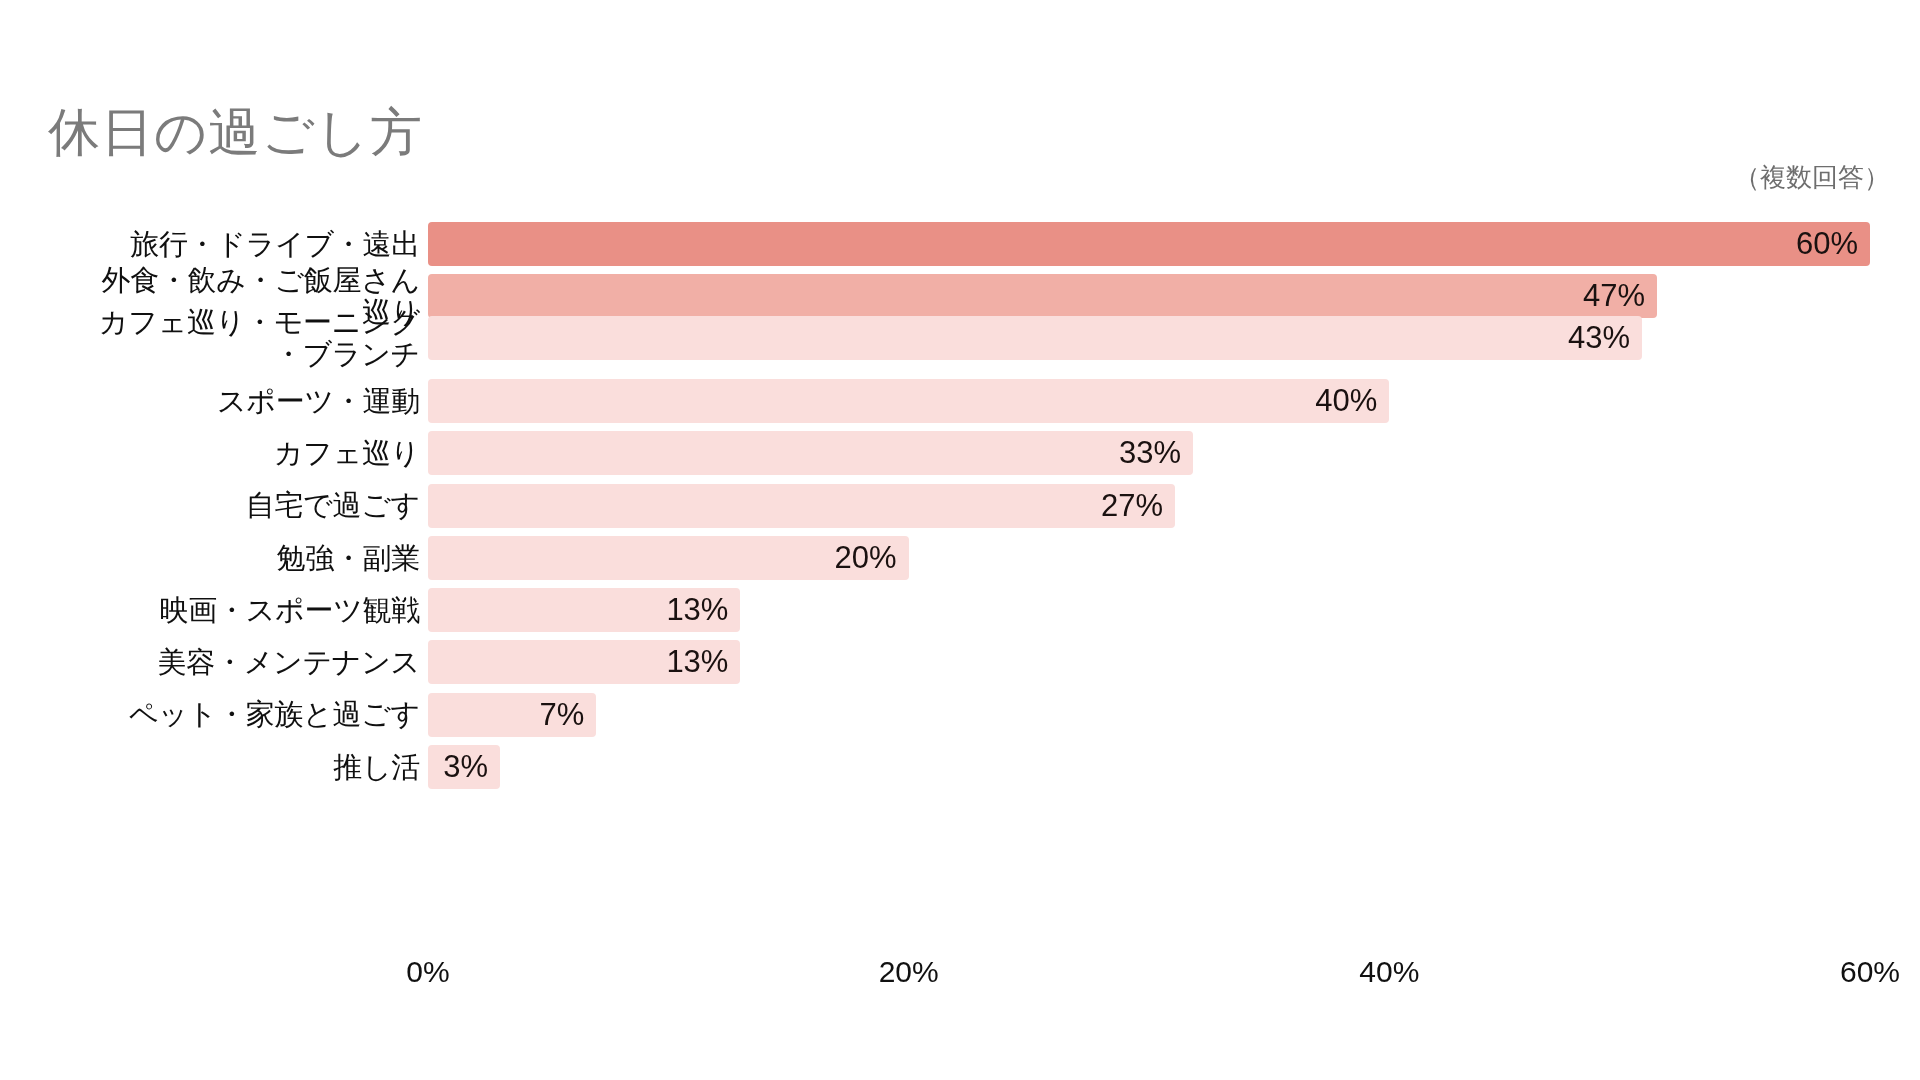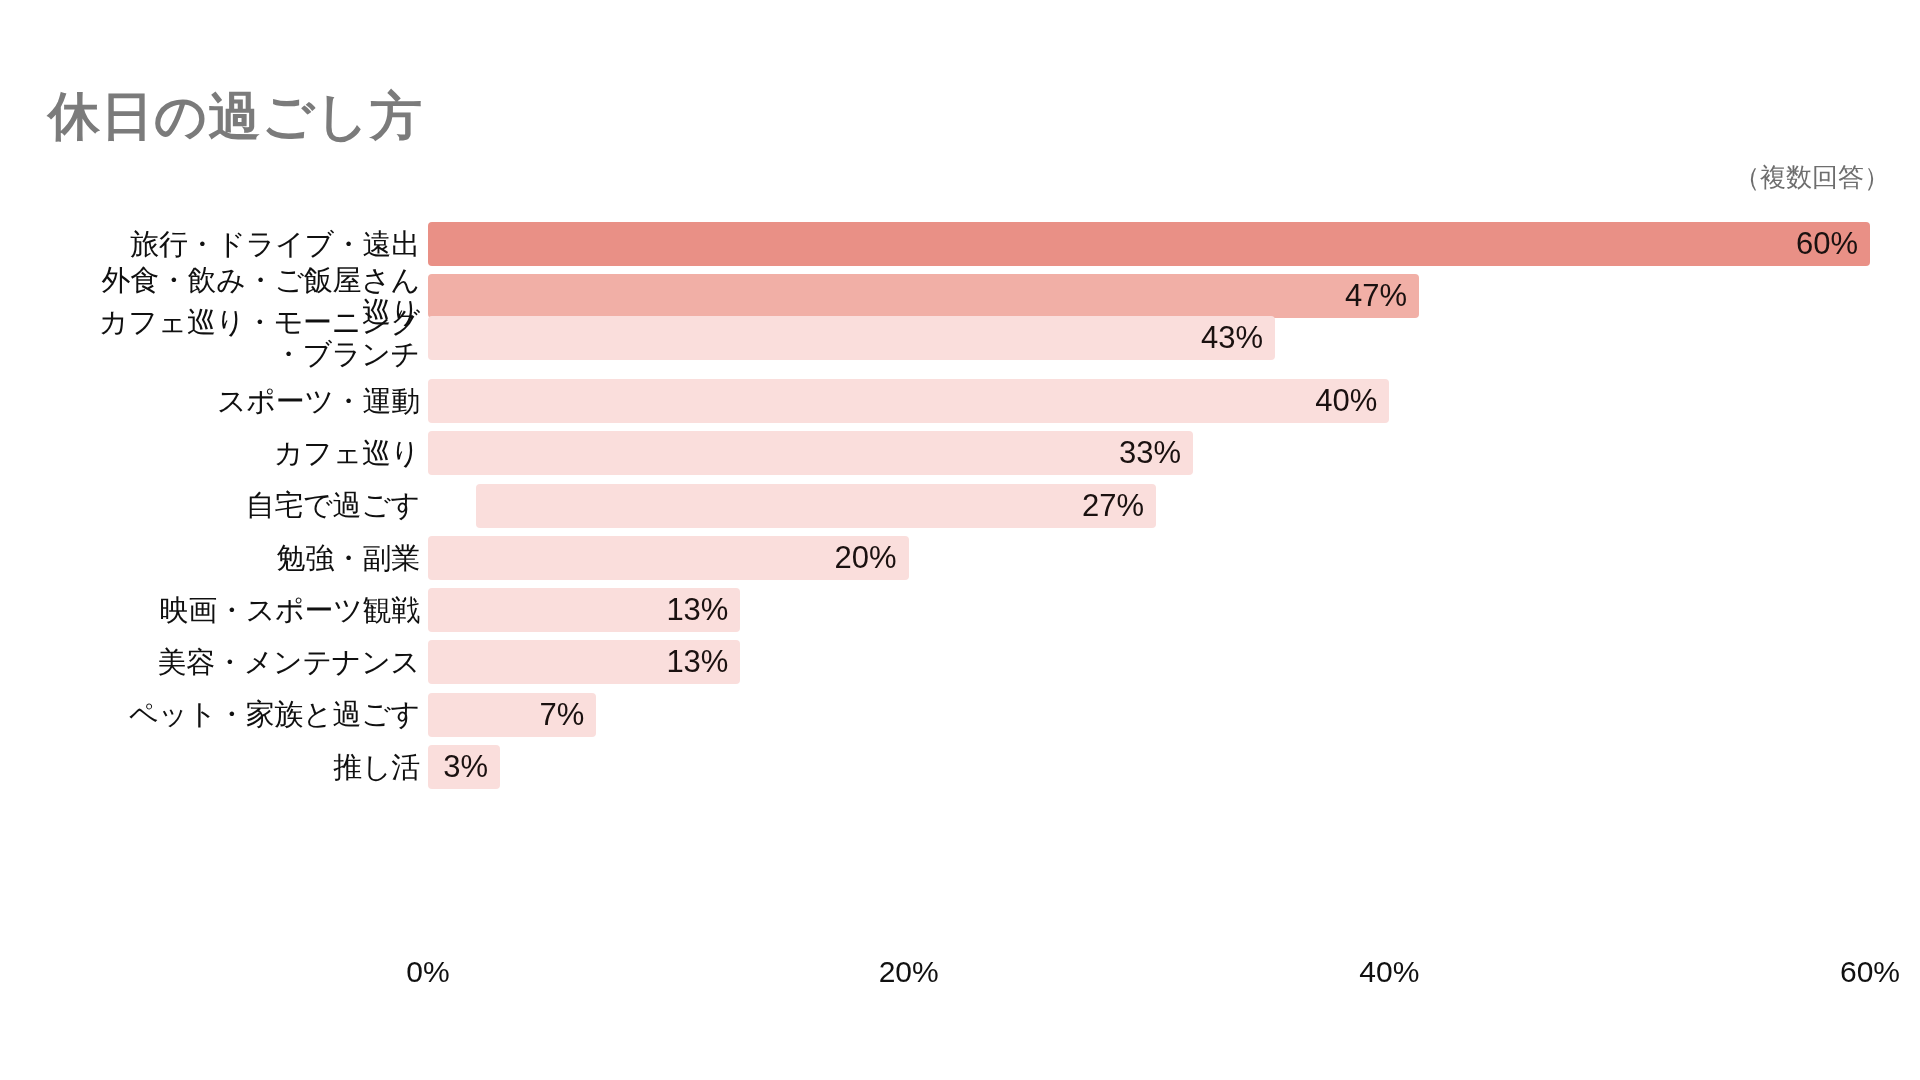--- a/index.html
+++ b/index.html
@@ -20,27 +20,26 @@
     width: 1920px;
     height: 1080px;
     background: #ffffff;
     box-sizing: border-box;
   }
 
   
   .chart-title {
     position: absolute;
     left: 48px;
-    top: 88px;
+    top: 104px;
     font-size: 52px;
     line-height: 1.1;
     color: #7b7b7b;
     letter-spacing: 0.02em;
     white-space: nowrap;
-    font-weight: bold;
   }
 
   
   .chart-note {
     position: absolute;
     right: 30px;
     top: 160px;
     font-size: 26px;
     color: #6e6e6e;
     white-space: nowrap;
@@ -131,30 +130,30 @@
         <div class="cat-label">旅行・ドライブ・遠出</div>
         <div class="bar-wrap" style="width: 1442px;">
           <div class="bar" style="width: 100%; background: rgb(233, 144, 134);">
             <span class="bar-value">60%</span>
           </div>
         </div>
       </div>
       <div class="row" style="top: 52.3px;">
         <div class="cat-label">外食・飲み・ご飯屋さん
 巡り</div>
-        <div class="bar-wrap" style="width: 991px;">
+        <div class="bar-wrap" style="width: 1229px;">
           <div class="bar" style="width: 100%; background: rgb(241, 175, 166);">
             <span class="bar-value">47%</span>
           </div>
         </div>
       </div>
       <div class="row" style="top: 94px;">
         <div class="cat-label">カフェ巡り・モーニング
 ・ブランチ</div>
-        <div class="bar-wrap" style="width: 847px;">
+        <div class="bar-wrap" style="width: 1214px;">
           <div class="bar" style="width: 100%; background: rgb(250, 222, 220);">
             <span class="bar-value">43%</span>
           </div>
         </div>
       </div>
       <div class="row" style="top: 156.9px; padding-left: 29px;">
         <div class="cat-label">スポーツ・運動</div>
         <div class="bar-wrap" style="width: 961.333px;">
           <div class="bar" style="width: 100%; background: rgb(250, 222, 220);">
             <span class="bar-value">40%</span>
@@ -164,21 +163,21 @@
       <div class="row" style="top: 209.2px;">
         <div class="cat-label">カフェ巡り</div>
         <div class="bar-wrap" style="width: 765px;">
           <div class="bar" style="width: 100%; background: rgb(250, 222, 220);">
             <span class="bar-value">33%</span>
           </div>
         </div>
       </div>
       <div class="row" style="top: 261.5px; padding-left: 28px;">
         <div class="cat-label">自宅で過ごす</div>
-        <div class="bar-wrap" style="width: 680px; margin-left: 48px;">
+        <div class="bar-wrap" style="width: 747px;">
           <div class="bar" style="width: 100%; background: rgb(250, 222, 220);">
             <span class="bar-value">27%</span>
           </div>
         </div>
       </div>
       <div class="row" style="top: 313.8px;">
         <div class="cat-label">勉強・副業</div>
         <div class="bar-wrap" style="width: 480.667px;">
           <div class="bar" style="width: 100%; background: rgb(250, 222, 220);">
             <span class="bar-value">20%</span>

